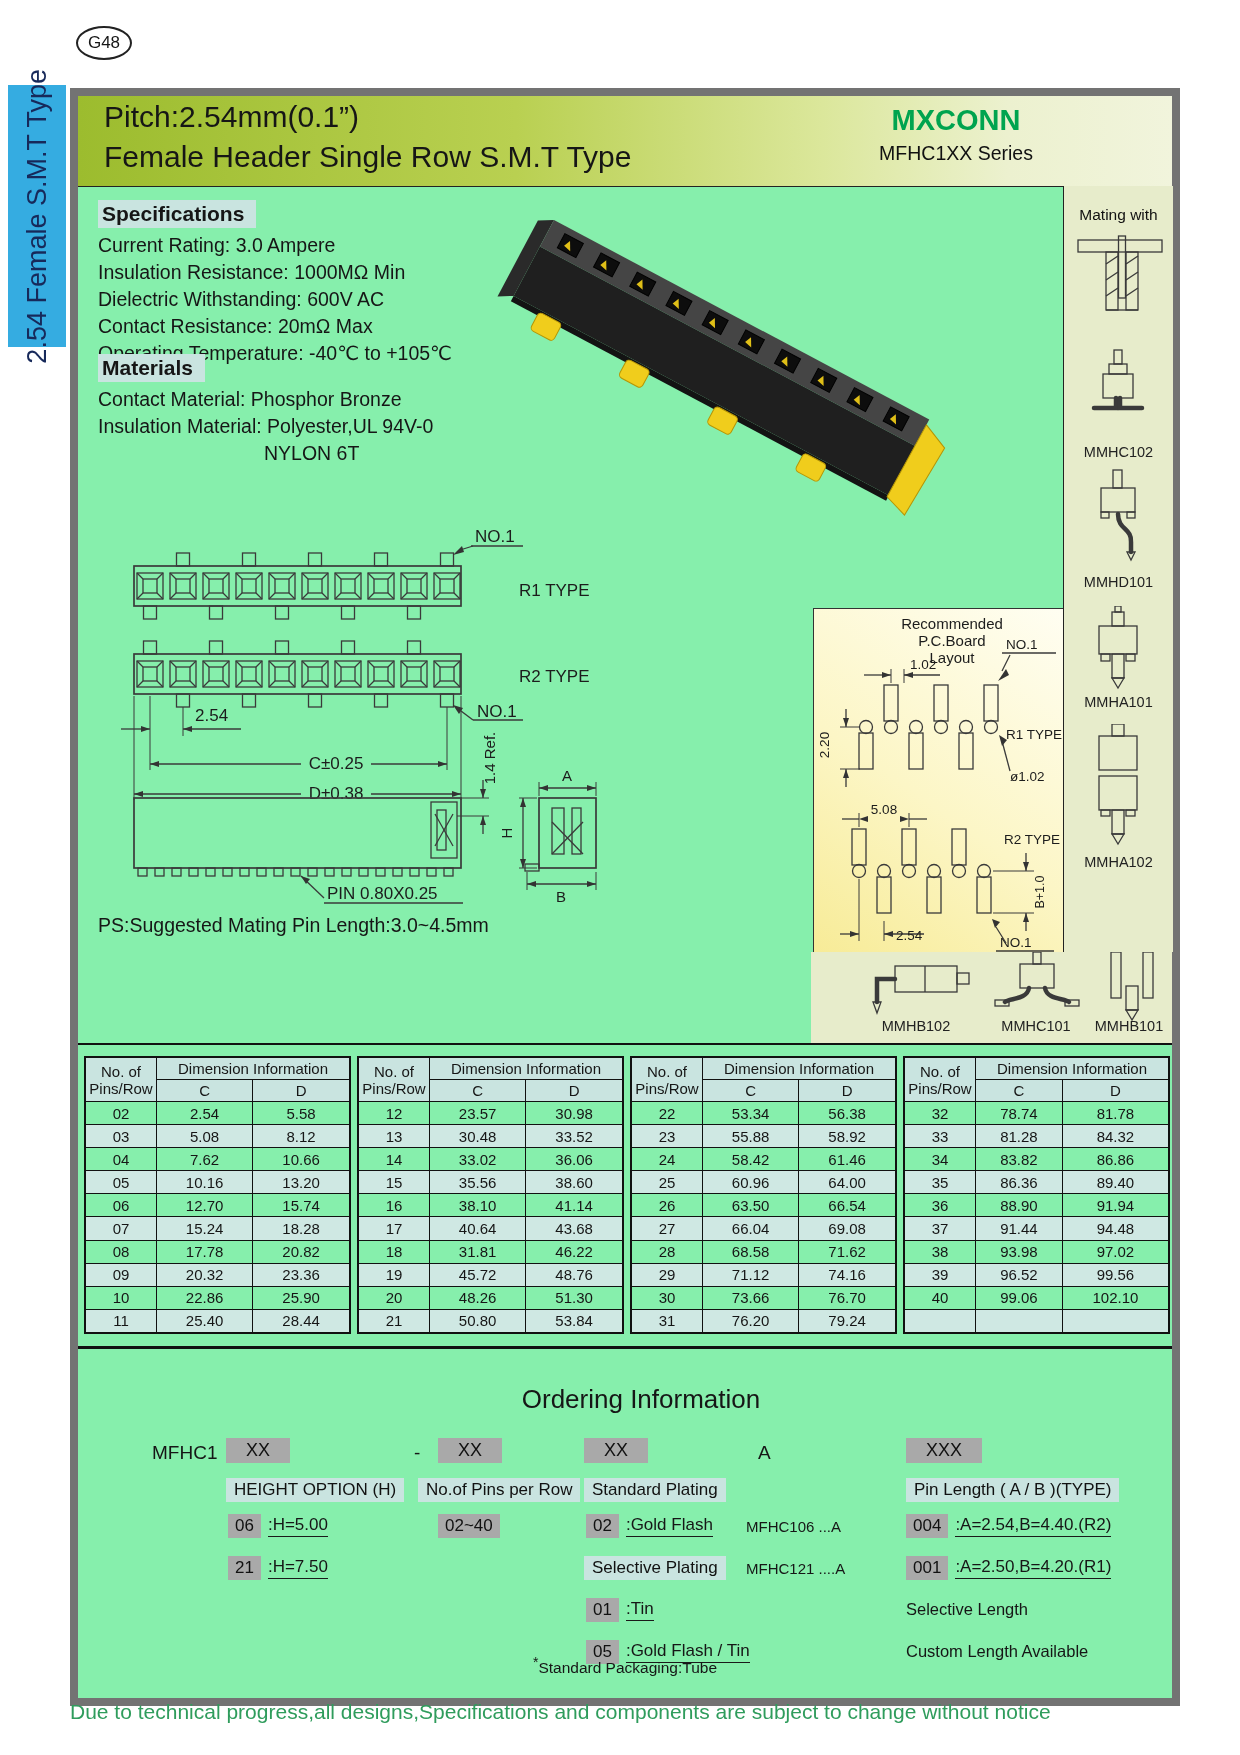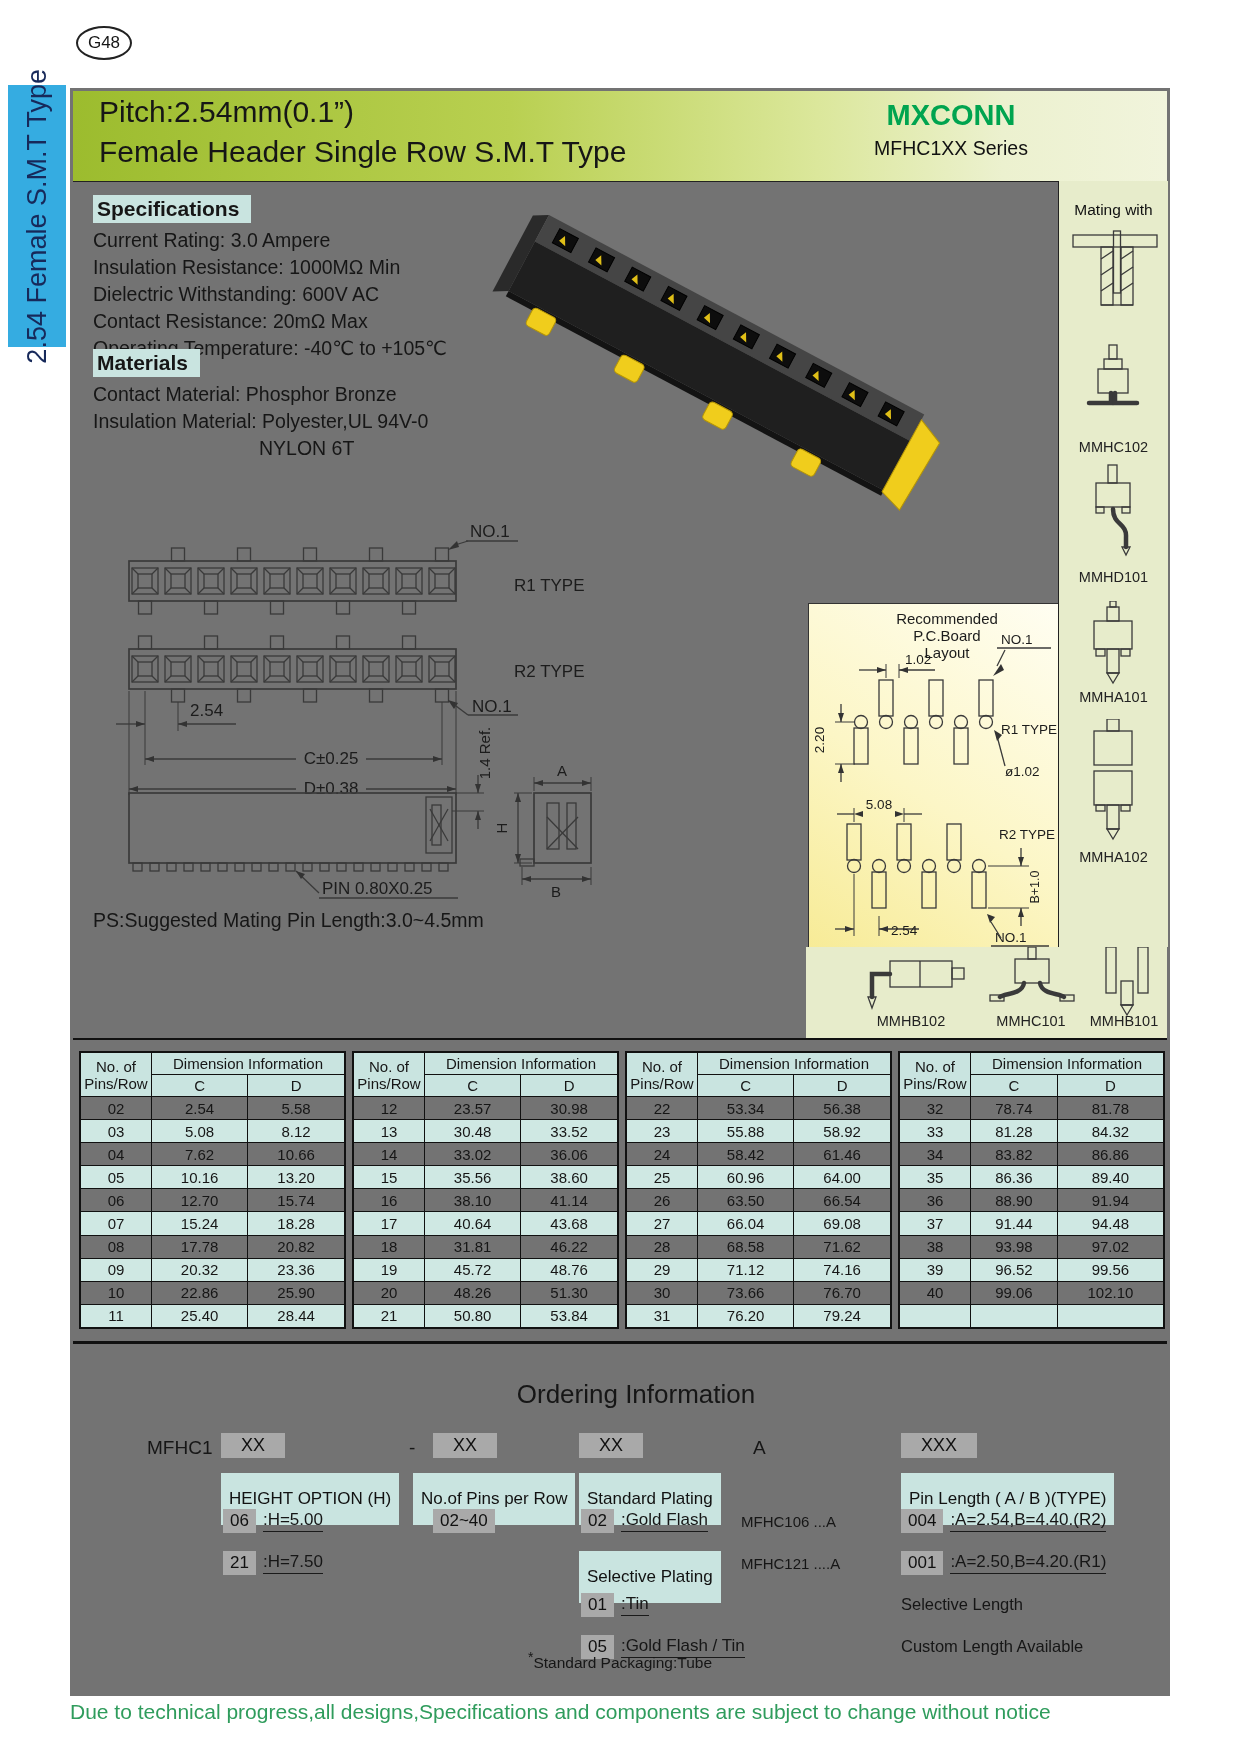--- a/index.html
+++ b/index.html
@@ -7,21 +7,21 @@
         font-family:"Liberation Sans","DejaVu Sans",sans-serif;color:#161616;overflow:hidden;}
   .abs{position:absolute;}
   
   .g48{position:absolute;left:76px;top:26px;width:52px;height:30px;border:2px solid #222;
        border-radius:50%;text-align:center;line-height:30px;font-size:17px;}
   
   .sidebar{position:absolute;left:8px;top:85px;width:58px;height:262px;background:var(--sidebar-blue,#35ACE1);
            display:flex;align-items:center;justify-content:center;}
   .sidebar span{writing-mode:vertical-rl;transform:rotate(180deg);font-size:27px;color:#17295a;white-space:nowrap;}
   
-  .frame{position:absolute;left:70px;top:88px;width:1094px;height:1602px;border:3px solid #737373;background:#737373;}
+  .frame{position:absolute;left:70px;top:88px;width:1094px;height:1602px;border:8px solid #737373;background:#86efac;}
   
   .band{position:absolute;left:0;top:0;width:100%;height:90px;border-bottom:1.5px solid #222;
         background:linear-gradient(90deg,#9cbc2e 0%,#b9d051 40%,#dbe79b 68%,#ecf1cf 85%,#f1f4dc 100%);}
   .band-l1{position:absolute;left:26px;top:4px;font-size:30px;}
   .band-l2{position:absolute;left:26px;top:44px;font-size:30px;}
   .brand-box{position:absolute;left:768px;top:8px;width:220px;text-align:center;}
   .brand{font-size:29px;font-weight:bold;color:var(--brand-green,#00A44F);}
   .series{font-size:19.5px;margin-top:5px;color:#111;}
   
   .sec-head{position:absolute;background:var(--teal,#C9E4E0);font-weight:bold;font-size:21px;padding:2px 12px 2px 4px;}
@@ -49,21 +49,21 @@
   .dim-table th,.dim-table td{border:1.8px solid #111;text-align:center;padding:0;height:21px;}
   .dim-table{border:2.5px solid #111;}
   .dim-table th{background:var(--teal,#C9E4E0);font-weight:normal;}
   .dim-table .pins-h{width:27%;}
   .dim-table tr.alt td{background:var(--row-teal,#CFE8E3);margin-left:48px;}
   
   .ord-title{position:absolute;left:16px;top:1288px;width:100%;text-align:center;font-size:26px;}
   .ord-plain{position:absolute;font-size:19px;white-space:nowrap;}
   .cbox{display:inline-block;background:#a9a9a9;padding:1px 7px;font-size:17px;line-height:22px;color:#111;text-align:center;}
   .bigbox{position:absolute;background:#a9a9a9;font-size:18px;padding:2px 20px;color:#111;}
-  .tlabel{position:absolute;background:var(--teal,#C9E4E0);font-size:17px;padding:16px 8px;color:#111;white-space:nowrap;text-align:center;}
+  .tlabel{position:absolute;background:var(--teal,#C9E4E0);font-size:17px;padding:2px 8px;color:#111;white-space:nowrap;text-align:center;}
   .ord-item{position:absolute;display:flex;align-items:center;gap:7px;font-size:17px;white-space:nowrap;}
   .u{border-bottom:1.7px solid #1a1a1a;padding-bottom:1px;}
   .ord-ex{position:absolute;font-size:15px;white-space:nowrap;}
   .ord-note{position:absolute;font-size:16.5px;white-space:nowrap;}
   .footnote{position:absolute;left:0;top:1558px;width:100%;text-align:center;font-size:15.5px;}
   .footnote sup{font-size:14px;}
   
   .footer{position:absolute;left:70px;top:1700px;width:1098px;text-align:left;font-size:21px;color:var(--footer-green,#2F9C5C);}
   .hr1{position:absolute;left:0;top:947px;width:100%;border-top:2px solid #111;}
   .hr2{position:absolute;left:0;top:1250px;width:100%;border-top:3px solid #111;}

